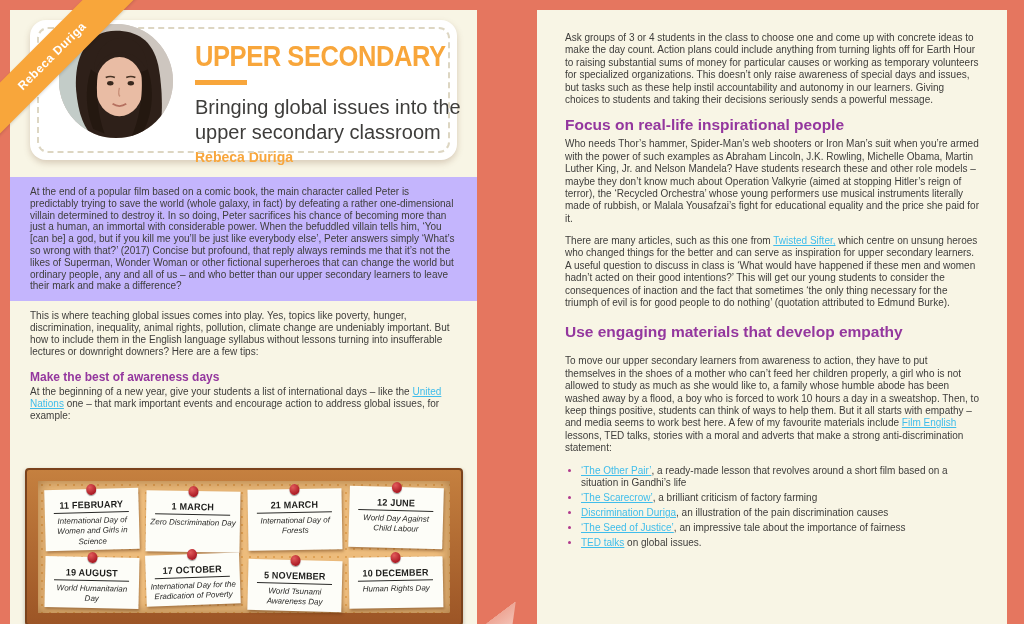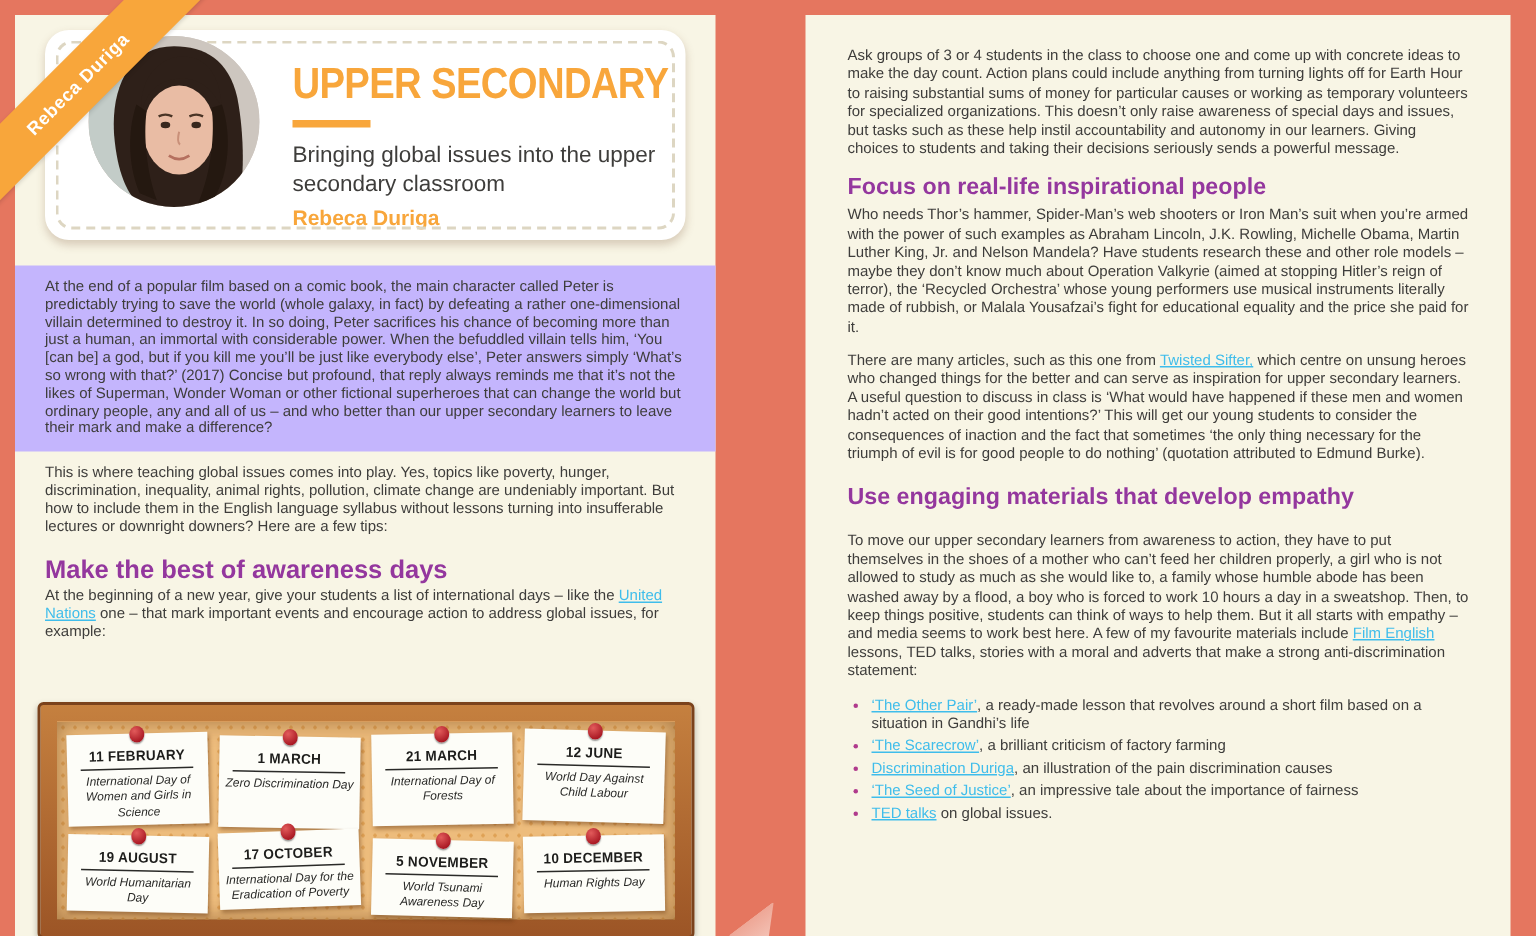--- a/index.html
+++ b/index.html
@@ -28,40 +28,40 @@
     position:absolute; left:29px; top:4px; width:114px; height:114px;
     border-radius:50%; overflow:hidden; background:#CDC5BE; z-index:2;
   }
   .avatar svg { width:100%; height:100%; display:block; }
   .header-text { position:absolute; left:165px; top:20px; width:270px; }
   .page-title {
     color:#F8A63B; font-weight:800; font-size:29px; letter-spacing:-.5px;
     white-space:nowrap; transform:scaleX(.88); transform-origin:left;
   }
   .title-bar { width:52px; height:5px; background:#F8A63B; margin:7px 0 10px 0; }
-  .subtitle { font-size:15px; line-height:1.25; color:#3E3D3B; }
+  .subtitle { font-size:20px; line-height:1.25; color:#3E3D3B; }
   .author { margin-top:4px; color:#F8A63B; font-weight:bold; font-size:14px; }
 
   
   .ribbon {
     position:absolute; left:-68px; top:28px; width:220px; height:36px;
     background:#F8A63B; transform:rotate(-45deg); z-index:6;
     display:flex; align-items:center; justify-content:center;
     color:#fff; font-weight:bold; font-size:12px; letter-spacing:.5px;
     box-shadow:0 1px 3px rgba(0,0,0,.15);
   }
 
   
   .intro-block {
     margin-top:17px; background:#c4b5fd; padding:9px 20px;
     font-size:10px; line-height:1.18;
   }
   .body-para { margin:9px 20px 0 20px; font-size:10px; line-height:1.2; }
   .tip-heading {
-    margin:12px 20px 0 20px; color:#94379E; font-weight:bold; font-size:17px;
+    margin:12px 20px 0 20px; color:#94379E; font-weight:bold; font-size:12px;
   }
   .tip-para { margin:2px 20px 0 20px; font-size:10px; line-height:1.2; }
   a.link { color:#3FBDEB; text-decoration:underline; cursor:pointer; }
 
   
   .board {
     position:absolute; left:15px; right:14px; top:458px; height:158px;
     background:linear-gradient(180deg,#C5803F,#9C5526);
     border:2px solid #7A421C; border-radius:4px; padding:11px;
     box-shadow:0 2px 4px rgba(0,0,0,.25);

